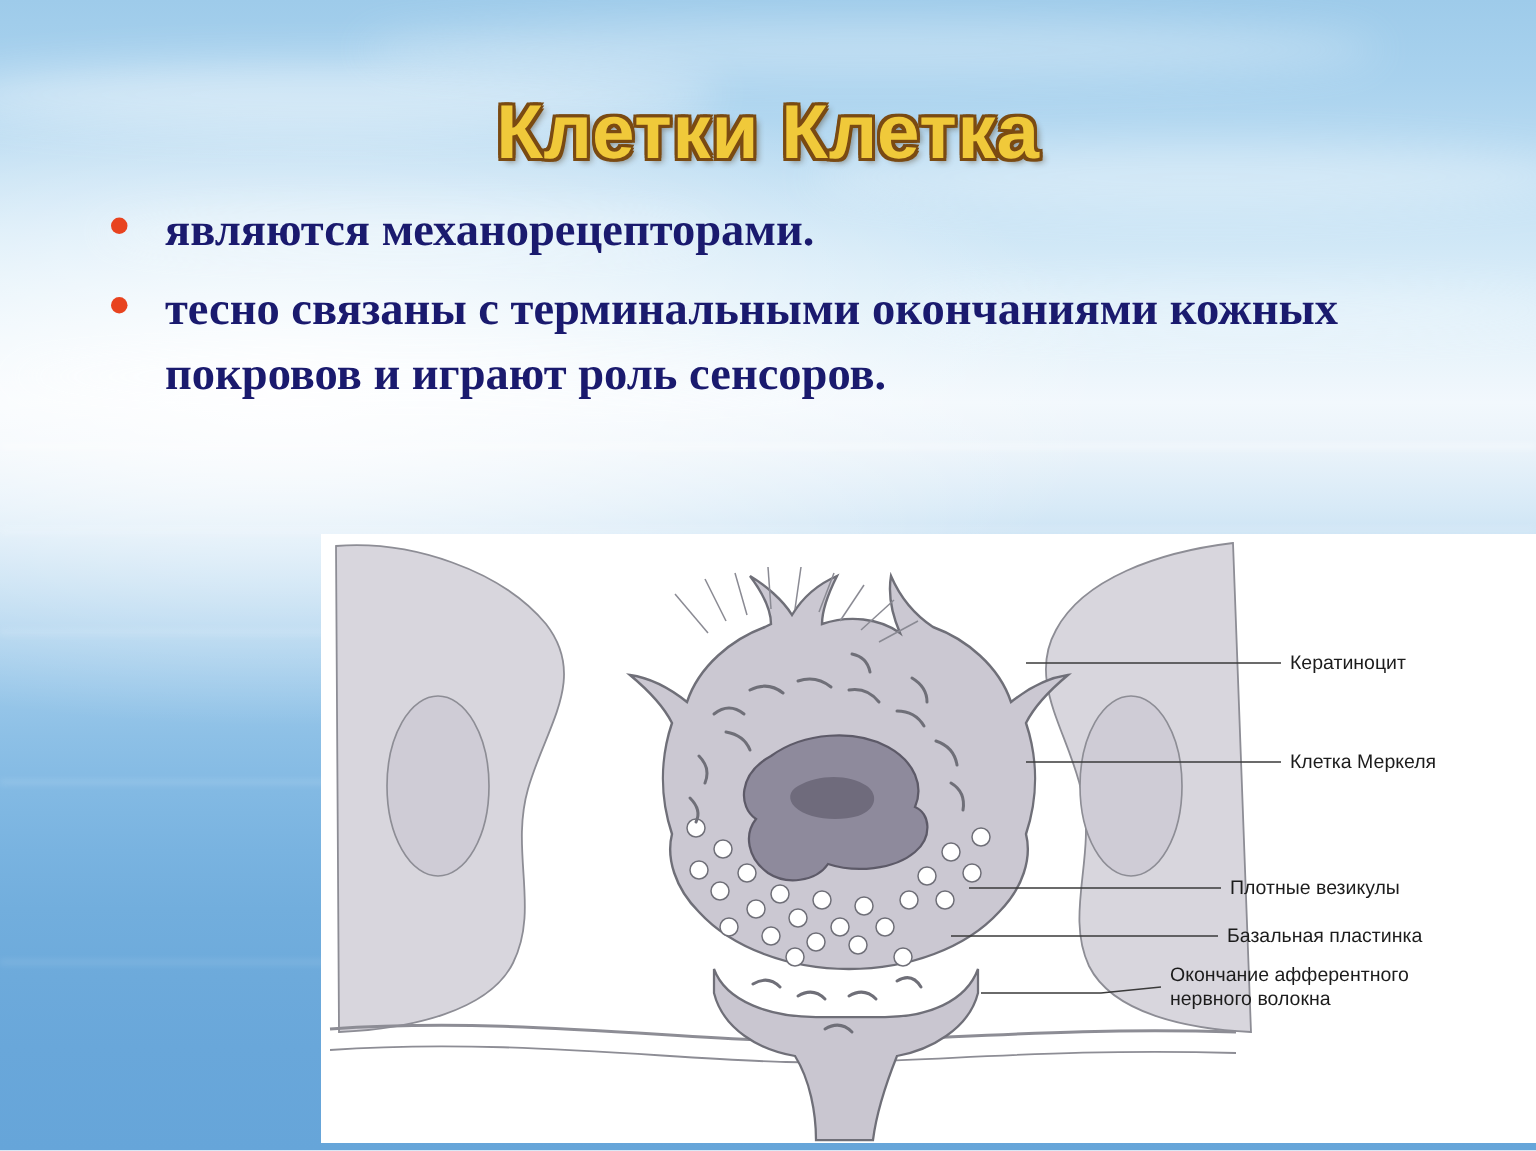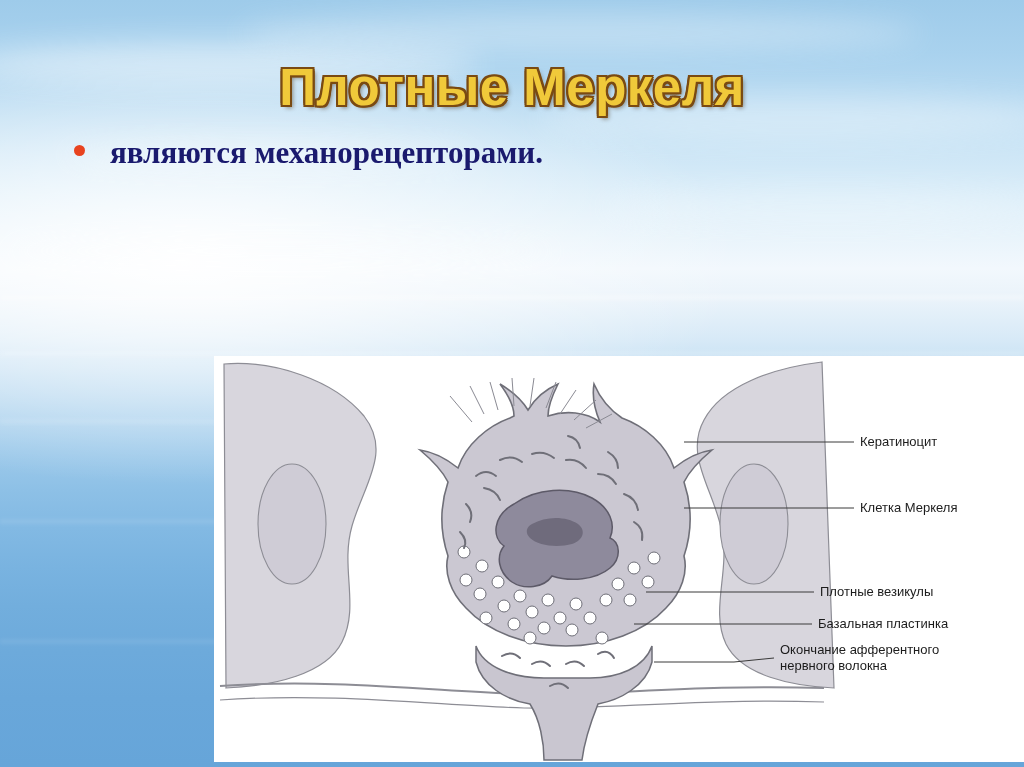--- a/index.html
+++ b/index.html
@@ -135,26 +135,30 @@
   <div class="cloud c3"></div>
   <div class="cloud c4"></div>
   <div class="cloud c5"></div>
   <div class="cloud c6"></div>
   <div class="shimmer" style="top:296px;"></div>
   <div class="shimmer" style="top:352px; opacity:.4;"></div>
   <div class="shimmer" style="top:420px; opacity:.35;"></div>
   <div class="shimmer" style="top:520px; opacity:.3;"></div>
   <div class="shimmer" style="top:640px; opacity:.25;"></div>
 
-  <div class="title">Плотные Меркеля</div>
+  <div class="title">Клетки Клетка</div>
 
   <div class="bullets">
     <div class="bullet">
       <span class="dot"></span>
       <span class="txt">являются механорецепторами.</span>
+    </div>
+    <div class="bullet">
+      <span class="dot"></span>
+      <span class="txt">тесно связаны с терминальными окончаниями кожных покровов и играют роль сенсоров.</span>
     </div>
   </div>
 
   <div class="figure">
     <svg width="820" height="406" viewBox="0 0 820 406" xmlns="http://www.w3.org/2000/svg">
       <rect x="0" y="0" width="820" height="406" fill="#ffffff"></rect>
 
       <g stroke="#8d8d95" stroke-width="1.2" fill="#d8d6dd">
         <path d="M10 8 C 60 4, 120 24, 150 60 C 178 96, 150 128, 138 170
                  C 126 212, 146 250, 128 286 C 112 318, 60 330, 12 332 Z"></path>

